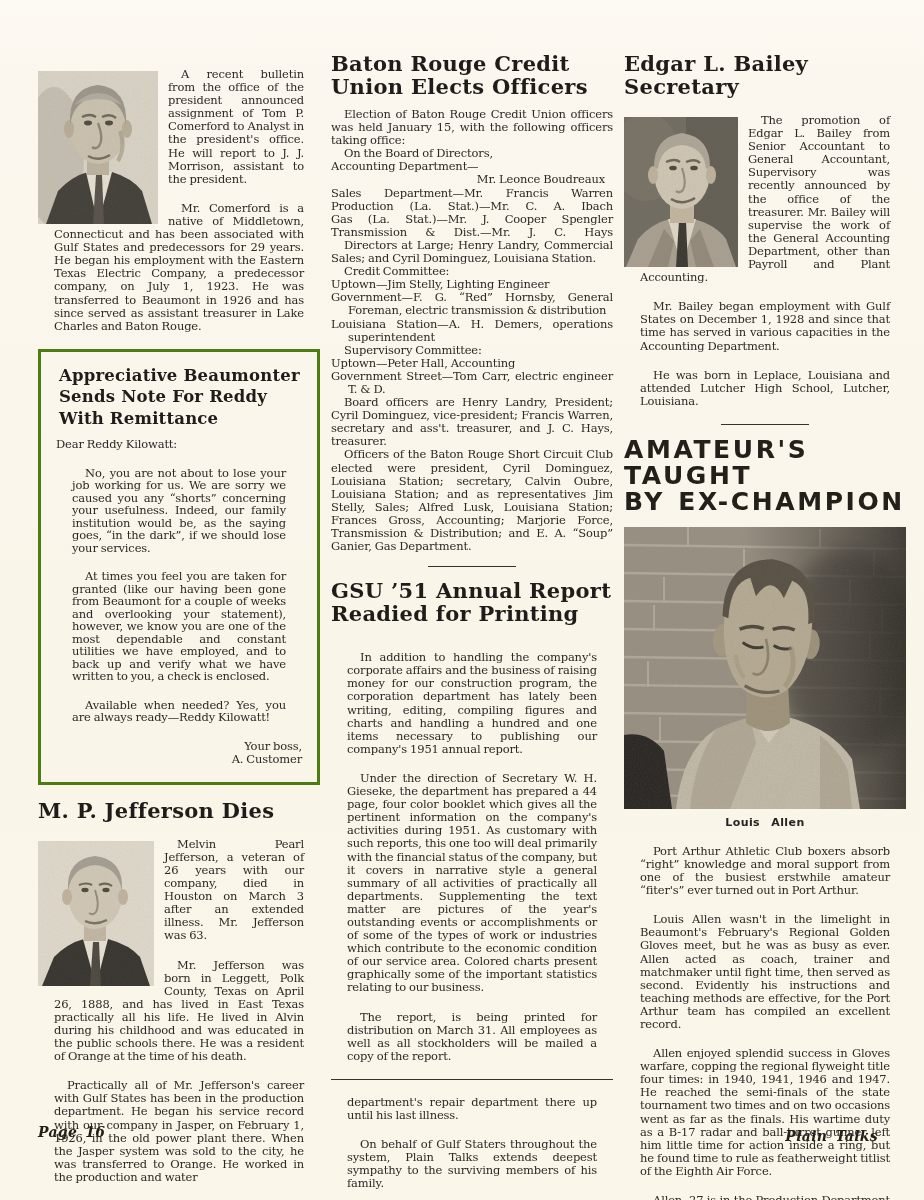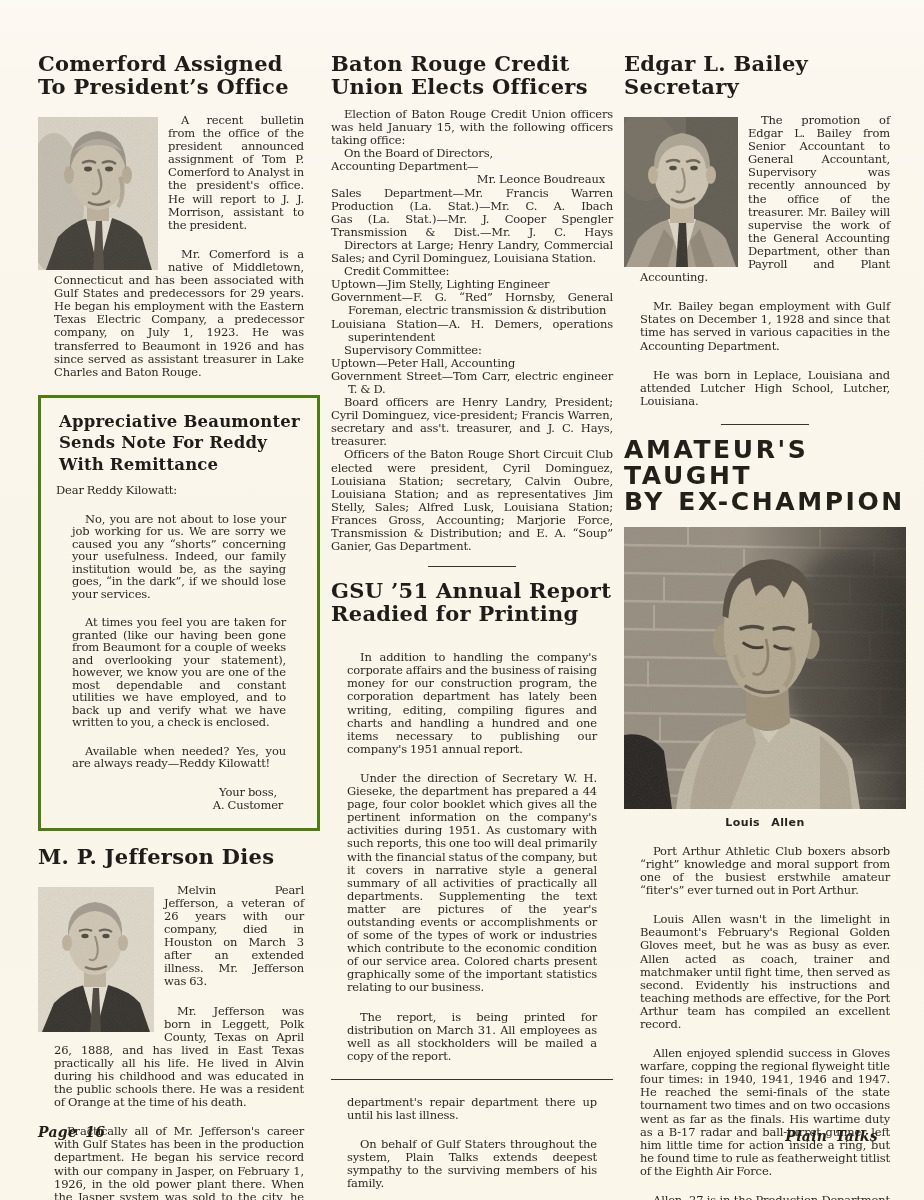--- a/index.html
+++ b/index.html
@@ -32,21 +32,21 @@
   .float-l{float:left;margin:3px 10px 1px 0;}
   svg{display:block;}
 
   
   .lbox{border:3px solid #4d7c0f;margin:14px 0 0 0;padding:13px 15px 15px 15px;}
   .lbox-title{font-weight:bold;font-size:16.5px;line-height:21.5px;
     letter-spacing:0.2px;color:var(--head-ink);margin:0 0 9px 3px;}
   .lbox-title .hl{display:block;}
   .lbox .bt{line-height:12.5px;}
   .salutation{margin:0 0 5px 0;}
-  .signoff{margin-top:5px;padding-left:138px;text-align:center;}
+  .signoff{margin-top:5px;padding-left:138px;text-align:right;}
   .signoff div{line-height:13.5px;}
 
   
   .bl{text-align:justify;}
   .bl.indent{text-indent:13px;}
   .bl.justify{text-align-last:justify;}
   .bl.hang{padding-left:17px;text-indent:-17px;}
   .bl.right{text-align:right;padding-right:8px;}
 
   .divider-short{width:88px;border:0;border-top:1.6px solid #363330;margin:13px auto 12px auto;}
@@ -70,24 +70,20 @@
   .footer-left{left:38px;top:1124px;font-style:italic;}
   .footer-right{right:46px;top:1128px;}
 
   .spacer-auto{margin-top:auto;}
 </style>
 </head>
 <body>
 
 <div class="col col1">
 
-  <h2 class="headline">
-    <span class="hl">Comerford Assigned</span>
-    <span class="hl">To President’s Office</span>
-  </h2>
 
   <div class="bt">
     <div class="photo float-l">
       <svg width="120" height="153" viewBox="0 0 120 153">
         <defs>
           <filter id="g1">
               <feTurbulence type="fractalNoise" baseFrequency="0.9" numOctaves="2"></feTurbulence>
             <feColorMatrix type="matrix" values="0 0 0 0 0.25,0 0 0 0 0.23,0 0 0 0 0.2,0 0 0 0.35 0"></feColorMatrix>
             </filter>
         </defs>

